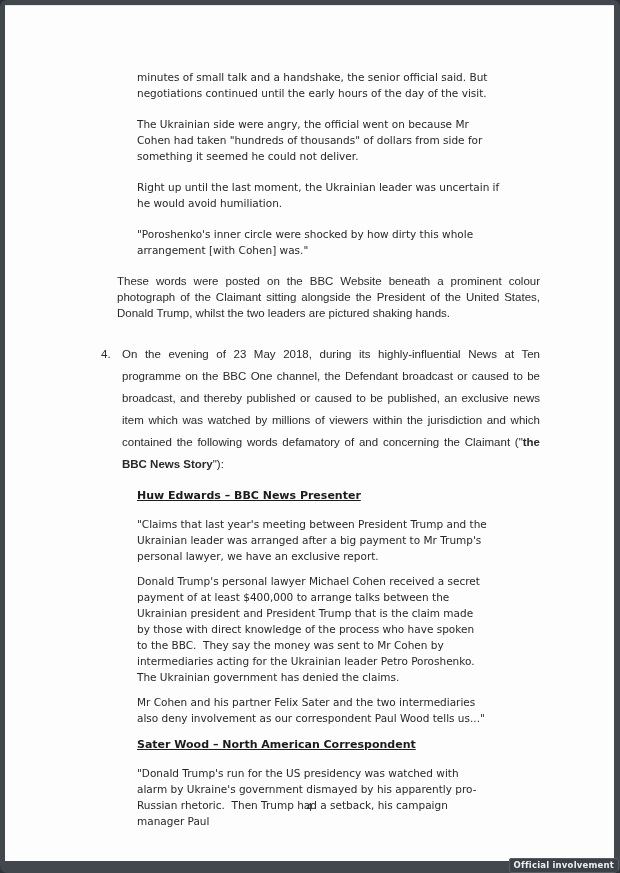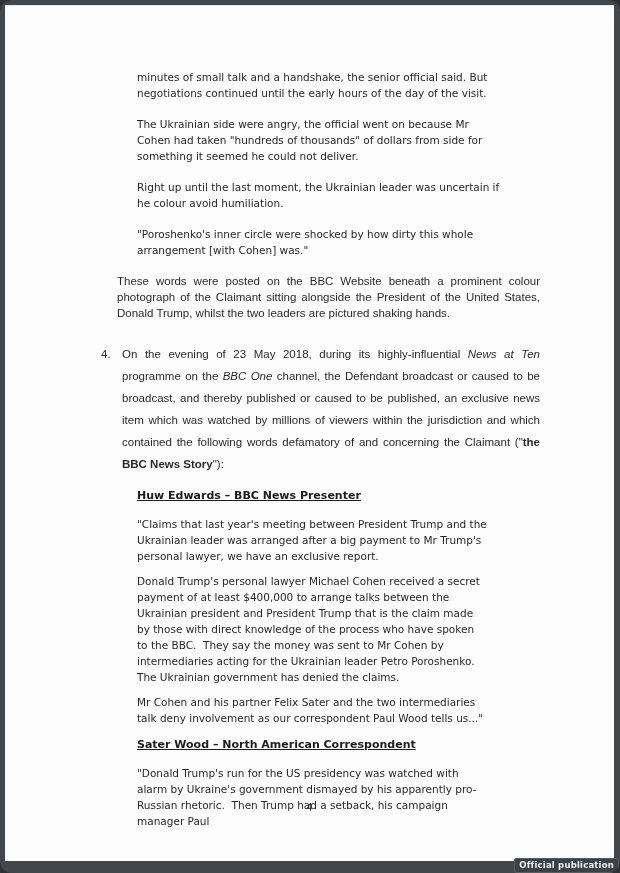--- a/index.html
+++ b/index.html
@@ -1,21 +1,21 @@
 <!DOCTYPE html>
 <html><head>
 <meta charset="utf-8">
 <style>
   html, body { margin: 0; padding: 0; background: #2e3236; }
   .frame {
     position: relative;
     width: 620px; height: 873px;
     box-sizing: border-box;
     background: #41474c;
-    border-radius: 12px;
+    border-radius: 7px;
     overflow: hidden;
     font-family: "Liberation Sans", sans-serif;
   }
   .page {
     position: absolute;
     left: 5px; top: 5px; right: 6px; bottom: 12px;
     background: #fdfdfd;
     box-shadow: inset 0 1px 0 #dfe7ee;
     overflow: hidden;
   }
@@ -45,21 +45,21 @@
   }
   .numbered {
     display: flex;
     font-size: 11.5px;
     line-height: 22px;
     color: #2a2a2a;
     margin: 0 0 14px 0;
   }
   .numbered .marker { flex: 0 0 21px; }
   .numbered .ntext { flex: 1; text-align: justify; }
-  .run-i { font-style: italic; }
+  .run-i { }
   .run-b { font-weight: bold; }
   .speaker {
     font-family: "DejaVu Sans", sans-serif;
     font-weight: bold;
     font-size: 11px;
     line-height: 14px;
     margin: 12px 0 13px 36px;
     color: #1c1c1c;
     text-decoration: underline;
   }
@@ -87,39 +87,39 @@
 </style>
 </head>
 <body>
 
 <div class="frame">
   <div class="page">
     <div class="content">
 
       <p class="quote">minutes of small talk and a handshake, the senior official said. But negotiations continued until the early hours of the day of the visit.</p>
       <p class="quote">The Ukrainian side were angry, the official went on because Mr Cohen had taken "hundreds of thousands" of dollars from side for something it seemed he could not deliver.</p>
-      <p class="quote">Right up until the last moment, the Ukrainian leader was uncertain if he colour avoid humiliation.</p>
+      <p class="quote">Right up until the last moment, the Ukrainian leader was uncertain if he would avoid humiliation.</p>
       <p class="quote">"Poroshenko's inner circle were shocked by how dirty this whole arrangement [with Cohen] was."</p>
 
       <p class="body-par">These words were posted on the BBC Website beneath a prominent colour photograph of the Claimant sitting alongside the President of the United States, Donald Trump, whilst the two leaders are pictured shaking hands.</p>
 
       <div class="numbered">
         <span class="marker">4.</span>
         <span class="ntext"><span>On the evening of 23 May 2018, during its highly-influential </span><span class="run-i">News at Ten</span><span> programme on the </span><span class="run-i">BBC One</span><span> channel, the Defendant broadcast or caused to be broadcast, and thereby published or caused to be published, an exclusive news item which was watched by millions of viewers within the jurisdiction and which contained the following words defamatory of and concerning the Claimant ("</span><span class="run-b">the BBC News Story</span><span>"):</span></span>
       </div>
 
       <p class="speaker">Huw Edwards – BBC News Presenter</p>
 
       <p class="quote narrow">"Claims that last year's meeting between President Trump and the Ukrainian leader was arranged after a big payment to Mr Trump's personal lawyer, we have an exclusive report.</p>
       <p class="quote narrow">Donald Trump's personal lawyer Michael Cohen received a secret payment of at least $400,000 to arrange talks between the Ukrainian president and President Trump that is the claim made by those with direct knowledge of the process who have spoken to the BBC.  They say the money was sent to Mr Cohen by intermediaries acting for the Ukrainian leader Petro Poroshenko.  The Ukrainian government has denied the claims.</p>
-      <p class="quote narrow">Mr Cohen and his partner Felix Sater and the two intermediaries talk deny involvement as our correspondent Paul Wood tells us..."</p>
+      <p class="quote narrow">Mr Cohen and his partner Felix Sater and the two intermediaries also deny involvement as our correspondent Paul Wood tells us..."</p>
 
       <p class="speaker">Sater Wood – North American Correspondent</p>
 
       <p class="quote narrow">"Donald Trump's run for the US presidency was watched with alarm by Ukraine's government dismayed by his apparently pro-Russian rhetoric.  Then Trump had a setback, his campaign manager Paul</p>
 
     </div>
 
     <div class="pagenum">4</div>
   </div>
 
-  <div class="badge">Official publication</div>
+  <div class="badge">Official involvement</div>
 </div>
 
 </body></html>

